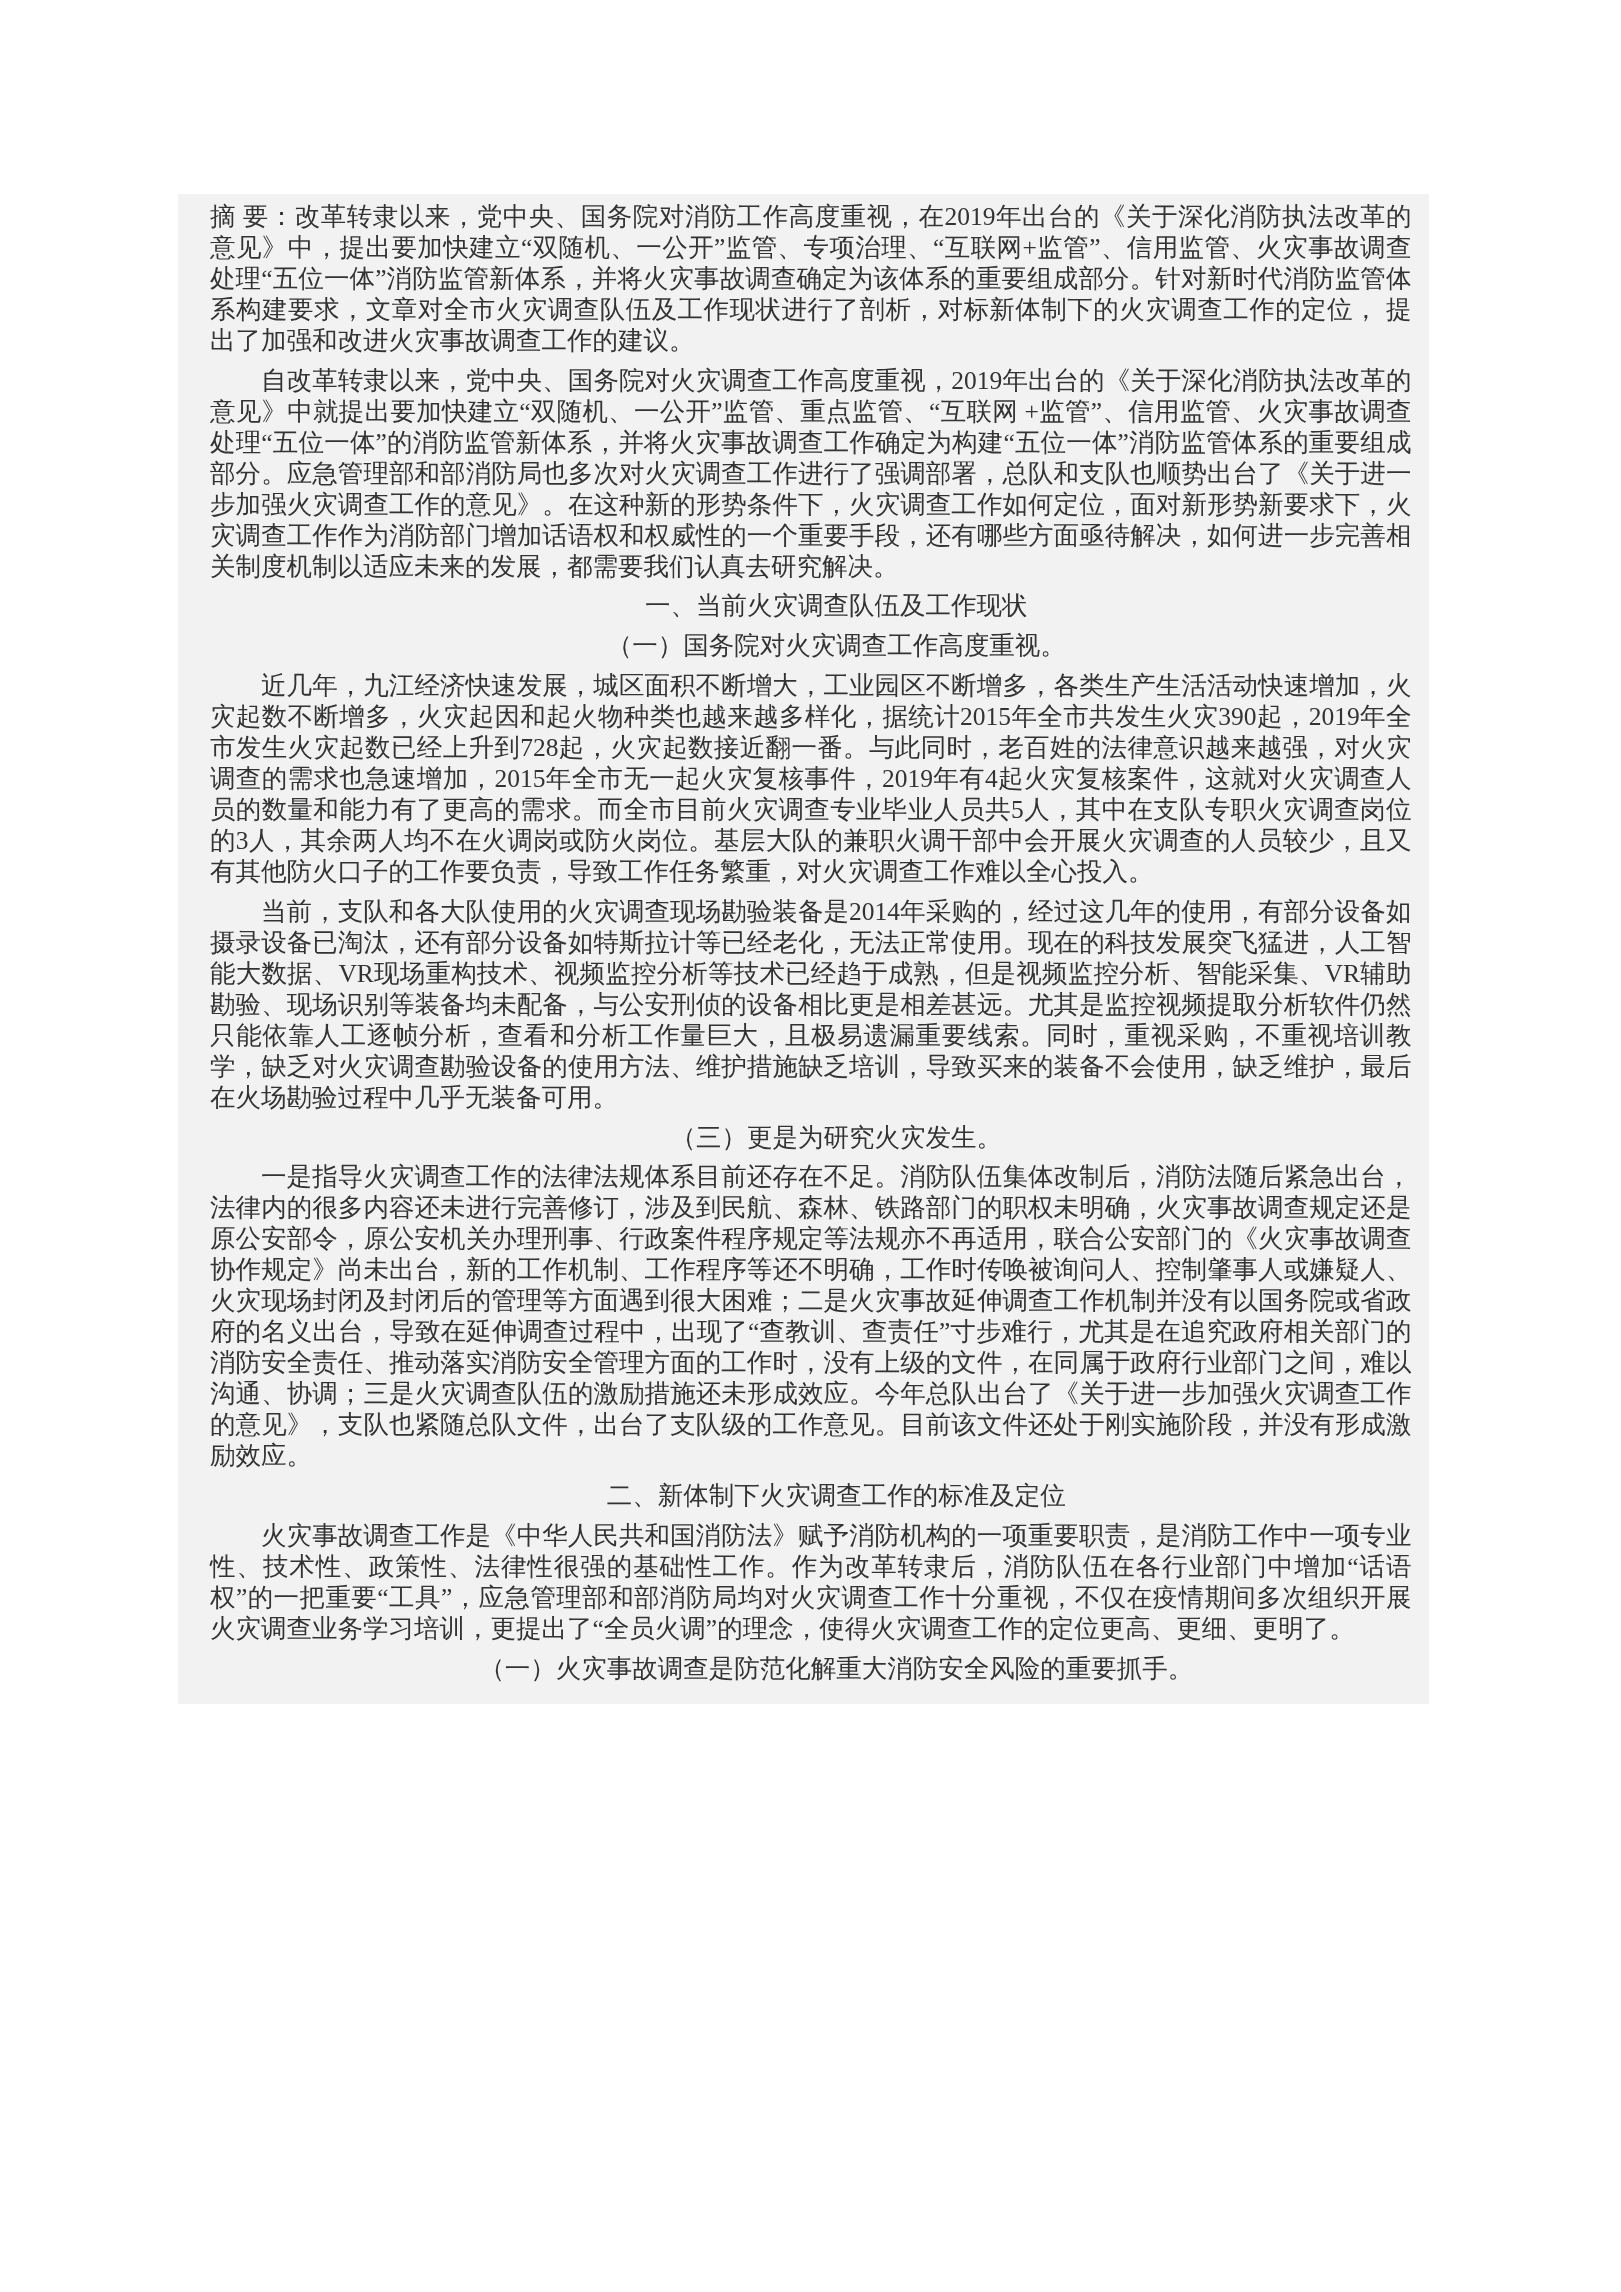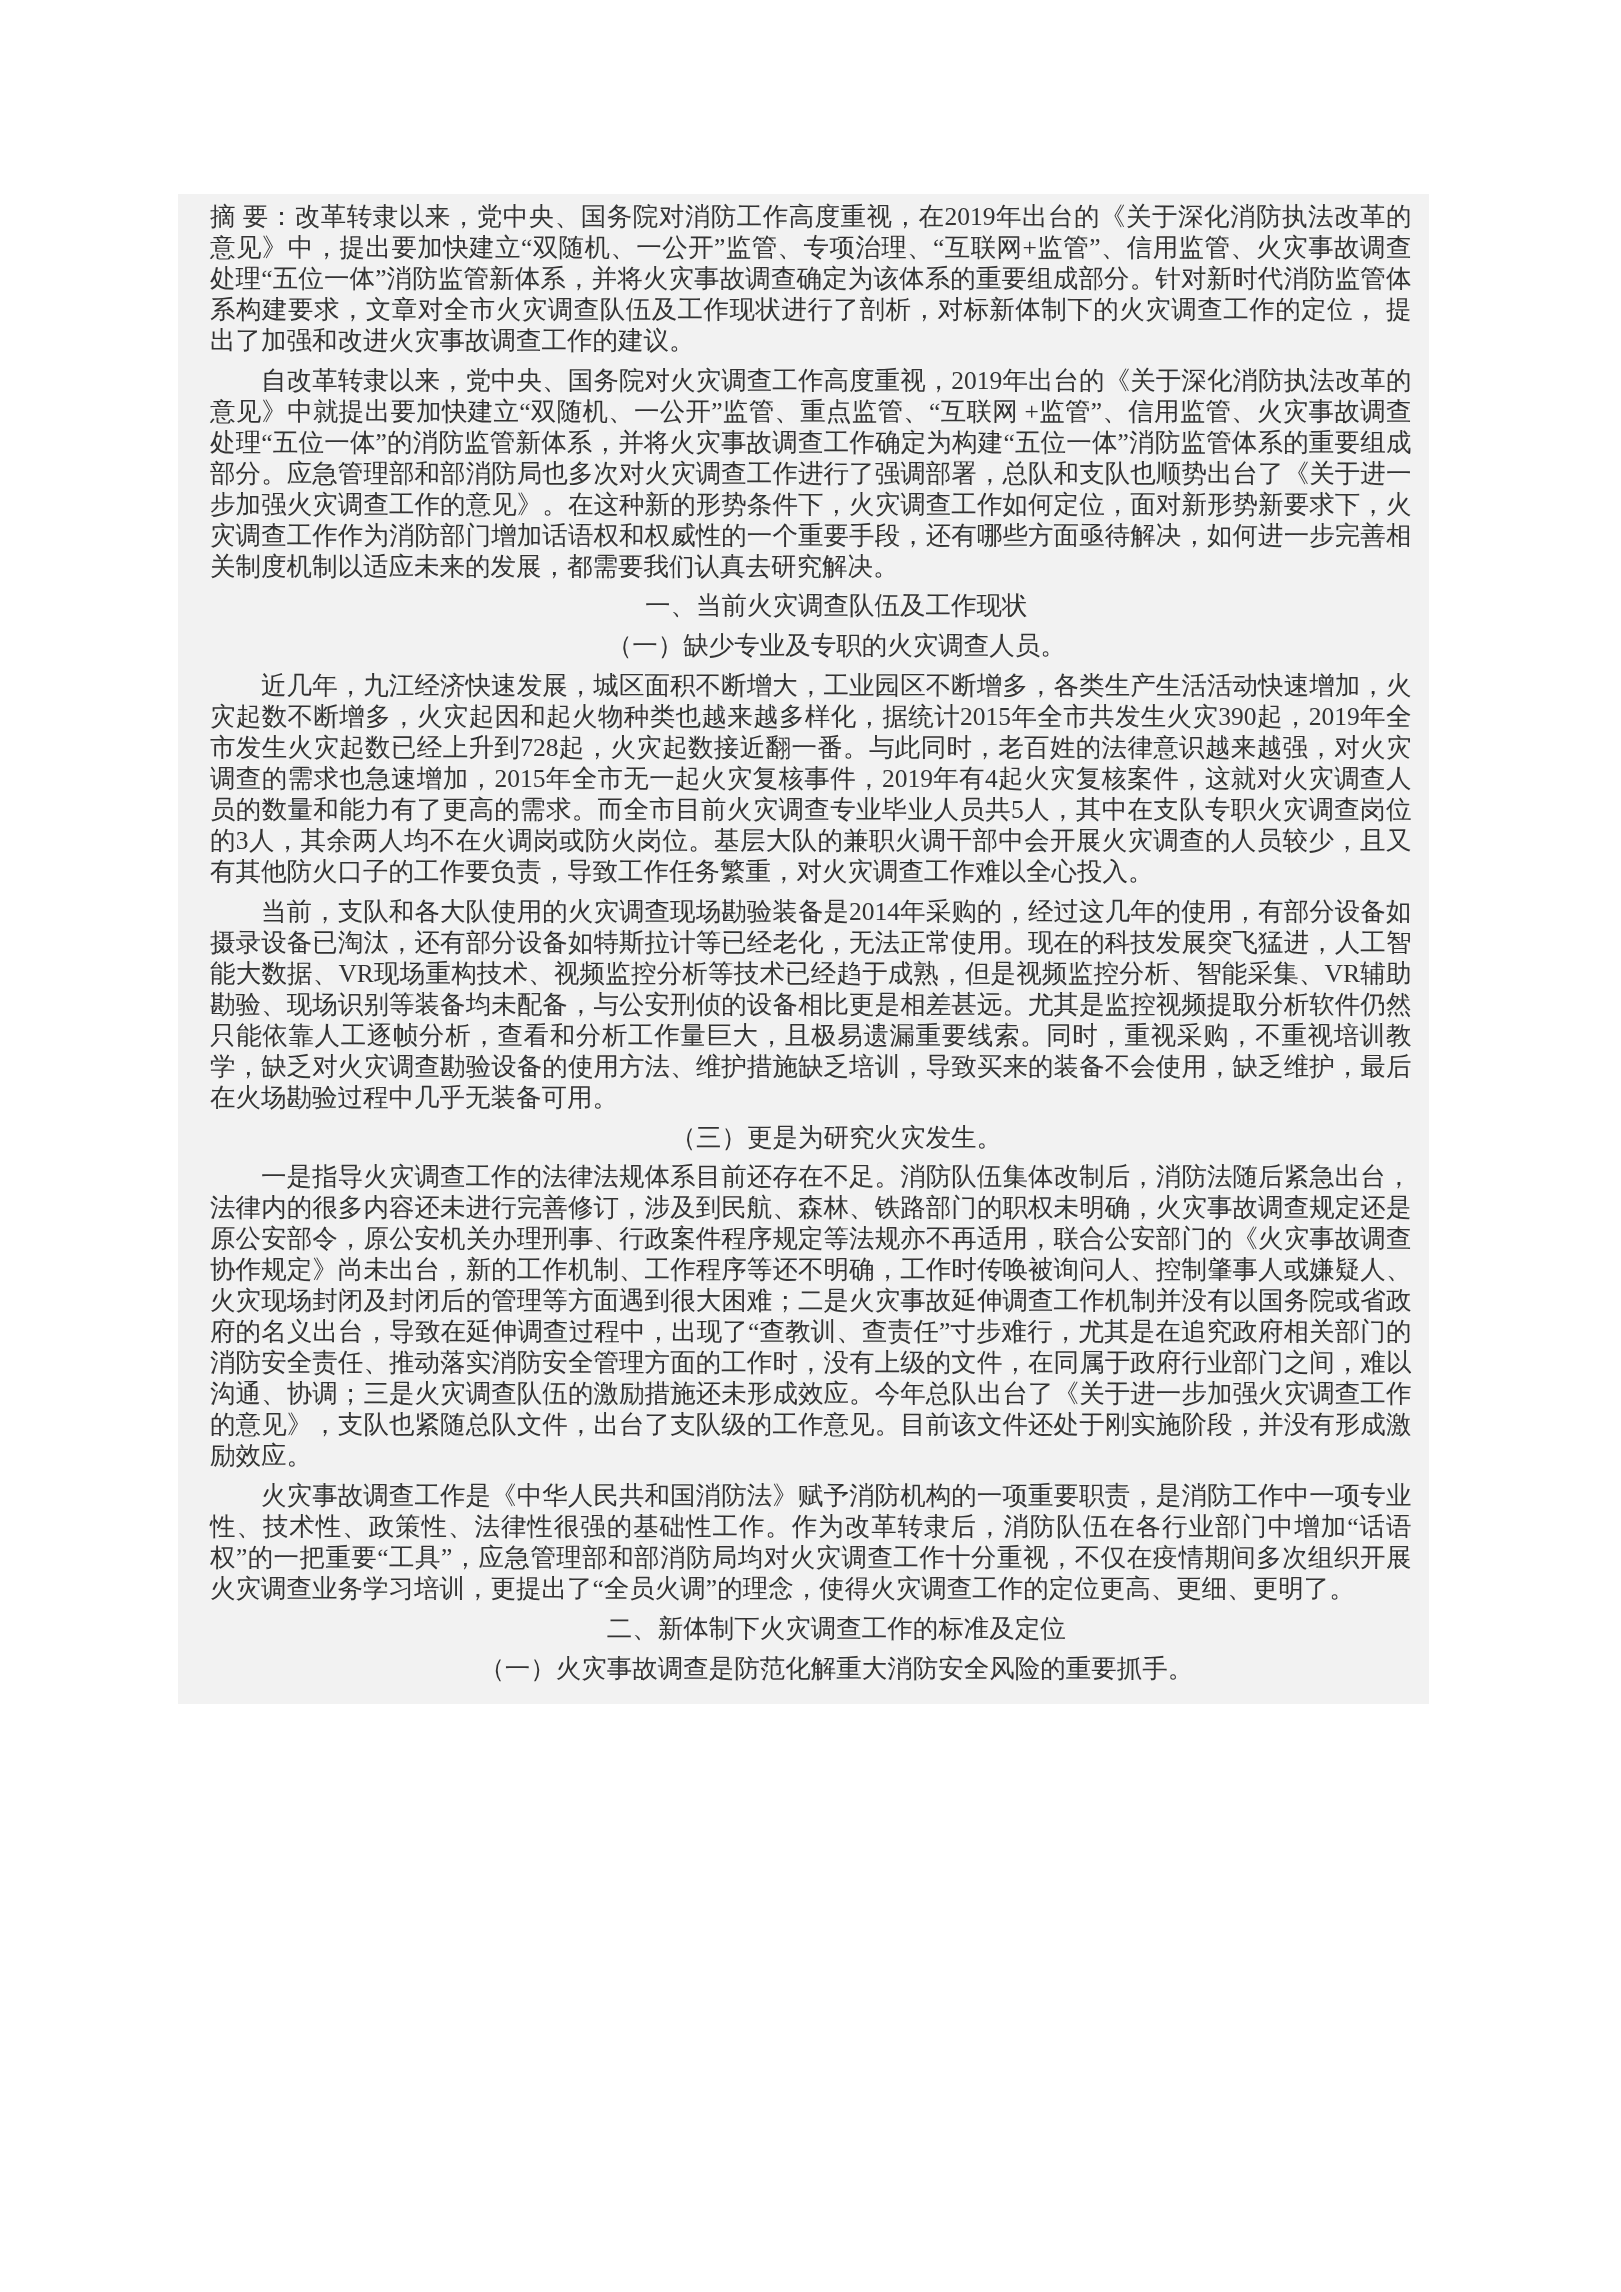--- a/index.html
+++ b/index.html
@@ -38,22 +38,22 @@
     text-align: center;
   }
 </style>
 </head>
 <body>
 
 <div class="content-area">
   <p class="block">摘 要：改革转隶以来，党中央、国务院对消防工作高度重视，在2019年出台的《关于深化消防执法改革的意见》中，提出要加快建立“双随机、一公开”监管、专项治理、“互联网+监管”、信用监管、火灾事故调查处理“五位一体”消防监管新体系，并将火灾事故调查确定为该体系的重要组成部分。针对新时代消防监管体系构建要求，文章对全市火灾调查队伍及工作现状进行了剖析，对标新体制下的火灾调查工作的定位， 提出了加强和改进火灾事故调查工作的建议。</p>
   <p class="block indent">自改革转隶以来，党中央、国务院对火灾调查工作高度重视，2019年出台的《关于深化消防执法改革的意见》中就提出要加快建立“双随机、一公开”监管、重点监管、“互联网 +监管”、信用监管、火灾事故调查处理“五位一体”的消防监管新体系，并将火灾事故调查工作确定为构建“五位一体”消防监管体系的重要组成部分。应急管理部和部消防局也多次对火灾调查工作进行了强调部署，总队和支队也顺势出台了《关于进一步加强火灾调查工作的意见》。在这种新的形势条件下，火灾调查工作如何定位，面对新形势新要求下，火灾调查工作作为消防部门增加话语权和权威性的一个重要手段，还有哪些方面亟待解决，如何进一步完善相关制度机制以适应未来的发展，都需要我们认真去研究解决。</p>
   <p class="block heading">一、当前火灾调查队伍及工作现状</p>
-  <p class="block heading">（一）缺少专业及专职的火灾调查人员。</p>
+  <p class="block heading">（一）国务院对火灾调查工作高度重视。</p>
   <p class="block indent">近几年，九江经济快速发展，城区面积不断增大，工业园区不断增多，各类生产生活活动快速增加，火灾起数不断增多，火灾起因和起火物种类也越来越多样化，据统计2015年全市共发生火灾390起，2019年全市发生火灾起数已经上升到728起，火灾起数接近翻一番。与此同时，老百姓的法律意识越来越强，对火灾调查的需求也急速增加，2015年全市无一起火灾复核事件，2019年有4起火灾复核案件，这就对火灾调查人员的数量和能力有了更高的需求。而全市目前火灾调查专业毕业人员共5人，其中在支队专职火灾调查岗位的3人，其余两人均不在火调岗或防火岗位。基层大队的兼职火调干部中会开展火灾调查的人员较少，且又有其他防火口子的工作要负责，导致工作任务繁重，对火灾调查工作难以全心投入。</p>
   <p class="block indent">当前，支队和各大队使用的火灾调查现场勘验装备是2014年采购的，经过这几年的使用，有部分设备如摄录设备已淘汰，还有部分设备如特斯拉计等已经老化，无法正常使用。现在的科技发展突飞猛进，人工智能大数据、VR现场重构技术、视频监控分析等技术已经趋于成熟，但是视频监控分析、智能采集、VR辅助勘验、现场识别等装备均未配备，与公安刑侦的设备相比更是相差甚远。尤其是监控视频提取分析软件仍然只能依靠人工逐帧分析，查看和分析工作量巨大，且极易遗漏重要线索。同时，重视采购，不重视培训教学，缺乏对火灾调查勘验设备的使用方法、维护措施缺乏培训，导致买来的装备不会使用，缺乏维护，最后在火场勘验过程中几乎无装备可用。</p>
   <p class="block heading">（三）更是为研究火灾发生。</p>
   <p class="block indent">一是指导火灾调查工作的法律法规体系目前还存在不足。消防队伍集体改制后，消防法随后紧急出台，法律内的很多内容还未进行完善修订，涉及到民航、森林、铁路部门的职权未明确，火灾事故调查规定还是原公安部令，原公安机关办理刑事、行政案件程序规定等法规亦不再适用，联合公安部门的《火灾事故调查协作规定》尚未出台，新的工作机制、工作程序等还不明确，工作时传唤被询问人、控制肇事人或嫌疑人、火灾现场封闭及封闭后的管理等方面遇到很大困难；二是火灾事故延伸调查工作机制并没有以国务院或省政府的名义出台，导致在延伸调查过程中，出现了“查教训、查责任”寸步难行，尤其是在追究政府相关部门的消防安全责任、推动落实消防安全管理方面的工作时，没有上级的文件，在同属于政府行业部门之间，难以沟通、协调；三是火灾调查队伍的激励措施还未形成效应。今年总队出台了《关于进一步加强火灾调查工作的意见》，支队也紧随总队文件，出台了支队级的工作意见。目前该文件还处于刚实施阶段，并没有形成激励效应。</p>
+  <p class="block heading">二、新体制下火灾调查工作的标准及定位</p>
   <p class="block indent">火灾事故调查工作是《中华人民共和国消防法》赋予消防机构的一项重要职责，是消防工作中一项专业性、技术性、政策性、法律性很强的基础性工作。作为改革转隶后，消防队伍在各行业部门中增加“话语权”的一把重要“工具”，应急管理部和部消防局均对火灾调查工作十分重视，不仅在疫情期间多次组织开展火灾调查业务学习培训，更提出了“全员火调”的理念，使得火灾调查工作的定位更高、更细、更明了。</p>
-  <p class="block heading">二、新体制下火灾调查工作的标准及定位</p>
   <p class="block heading">（一）火灾事故调查是防范化解重大消防安全风险的重要抓手。</p>
 </div>
 
 
 </body></html>

